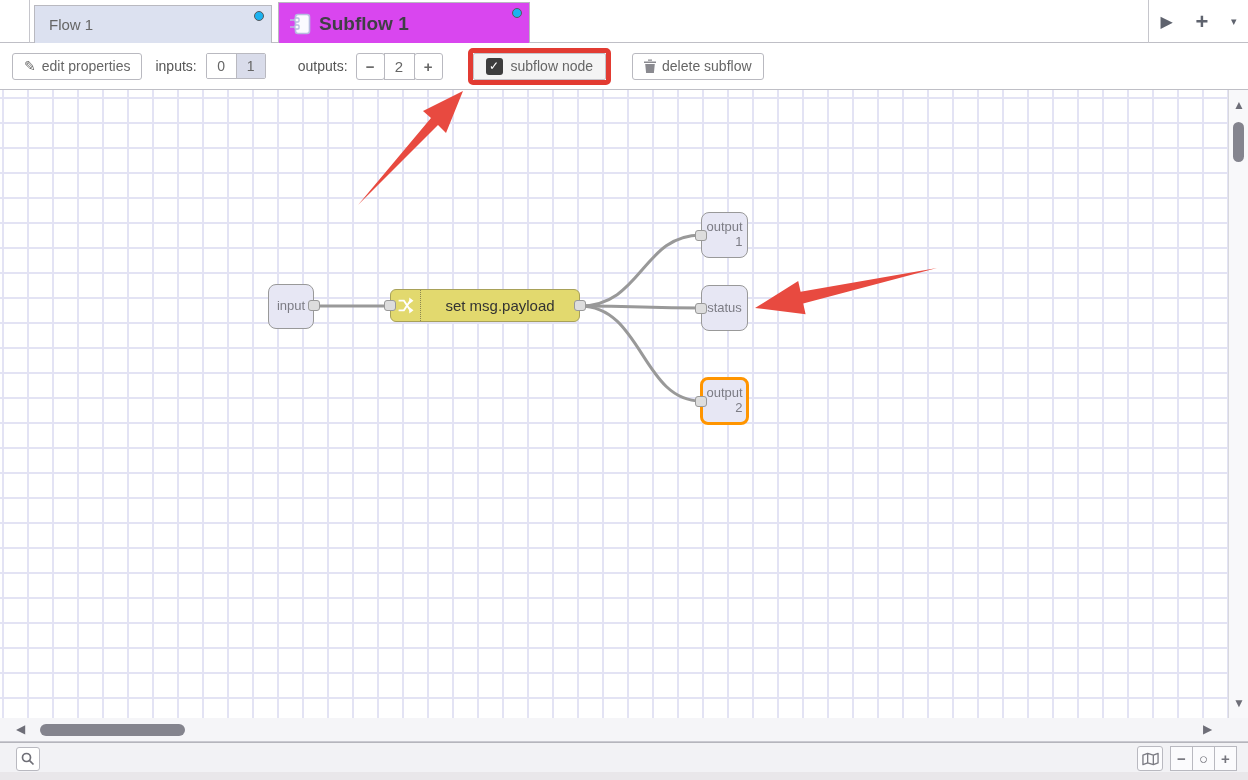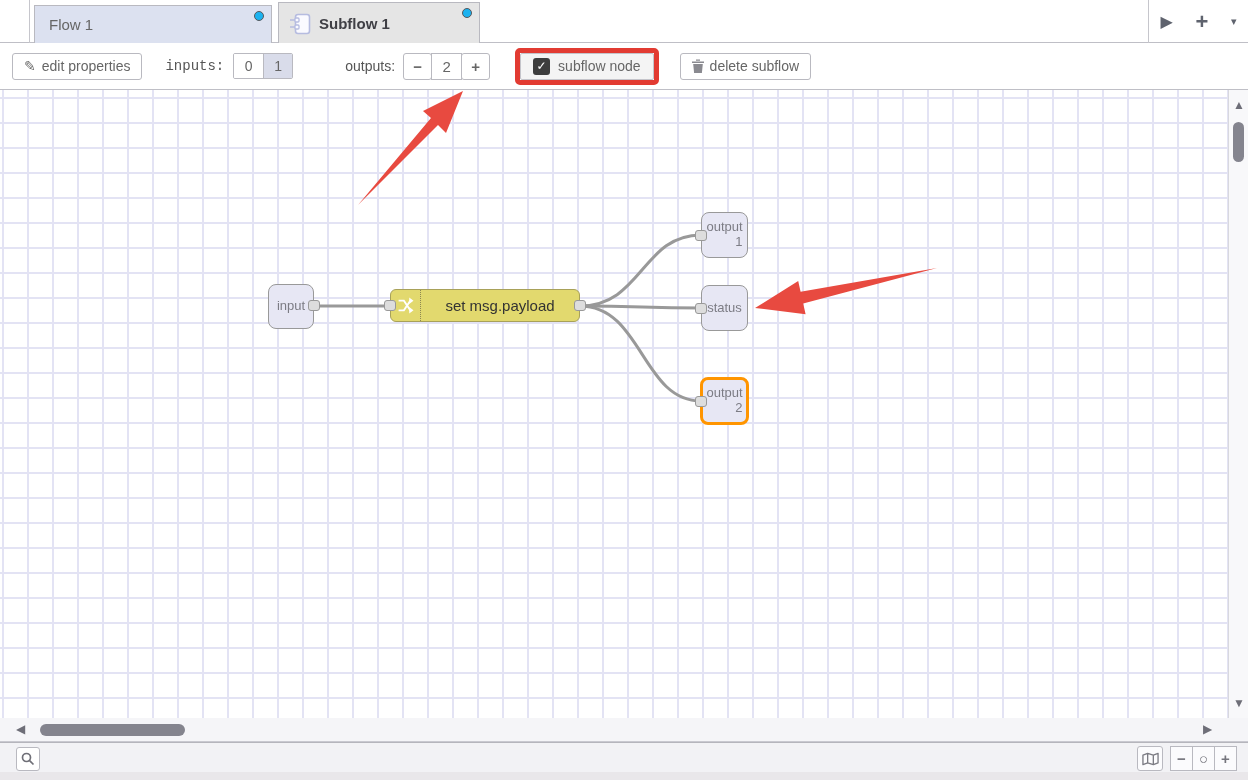--- a/index.html
+++ b/index.html
@@ -8,22 +8,22 @@
   .app { position:absolute; inset:0; width:1248px; height:780px; }
 
   
   .tabbar { position:absolute; left:0; top:0; width:1248px; height:43px; background:#fff;
             border-bottom:1px solid #bfbfc6; }
   .tabbar-left-spacer { position:absolute; left:0; top:0; width:30px; height:43px; border-right:1px solid #c6c6cc; }
   .tab { position:absolute; display:flex; align-items:center; cursor:pointer; }
   .tab-inactive { left:34px; top:5px; width:238px; height:38px; background:#dce1f0;
                   border:1px solid #b9b9c0; border-bottom:none; color:#666; font-size:15px; }
   .tab-inactive .tab-label { margin-left:14px; }
-  .tab-active { left:278px; top:2px; width:202px; height:42px; background:#e5e5e5;
-                border:1px solid #b9b9c0; border-bottom:none; color:#3f3f45; font-size:15px; font-weight:bold; }
+  .tab-active { left:278px; top:2px; width:252px; height:42px; background:#d946ef;
+                border:1px solid #b9b9c0; border-bottom:none; color:#3f3f45; font-size:19px; font-weight:bold; }
   .tab-active .tab-label { margin-left:8px; }
   .tab-dot { position:absolute; top:5px; right:7px; width:10px; height:10px; border-radius:50%;
              background:var(--tab-dot-blue,#1bb2f0); border:1px solid #57585c; }
   .subflow-icon { margin-left:10px; width:22px; height:24px; flex:0 0 auto; }
   .tabbar-actions { position:absolute; right:0; top:0; height:43px; width:100px; border-left:1px solid #c6c6cc;
                     display:flex; align-items:center; justify-content:space-around; color:#5f636e; }
   .tabbar-actions .act { font-size:16px; cursor:pointer; }
   .tabbar-actions .act-plus { font-size:22px; font-weight:bold; }
   .tabbar-actions .act-menu { font-size:11px; }
 
@@ -131,28 +131,28 @@
       <span class="act act-menu">▾</span>
     </div>
   </div>
 
   <div class="toolbar">
     <button class="tb-btn" style="margin-left:12px;">
       <span>✎</span>
       <span>edit properties</span>
     </button>
 
-    <span class="tb-label" style="margin-left:23px;font-family:Liberation Mono, monospace;">inputs:</span>
+    <span class="tb-label" style="margin-left:13px;">inputs:</span>
 
     <span class="seg" style="margin-left:9px;">
       <span class="seg-cell">0</span>
       <span class="seg-cell selected">1</span>
     </span>
 
-    <span class="tb-label" style="margin-left:52px;">outputs:</span>
+    <span class="tb-label" style="margin-left:32px;">outputs:</span>
 
     <span class="spinner" style="margin-left:8px;">
       <span class="spin-btn">−</span>
       <span class="spin-val">2</span>
       <span class="spin-btn">+</span>
     </span>
 
     <span class="annotation-wrap">
       <span class="status-toggle">
         <span class="checkbox">✓</span>

